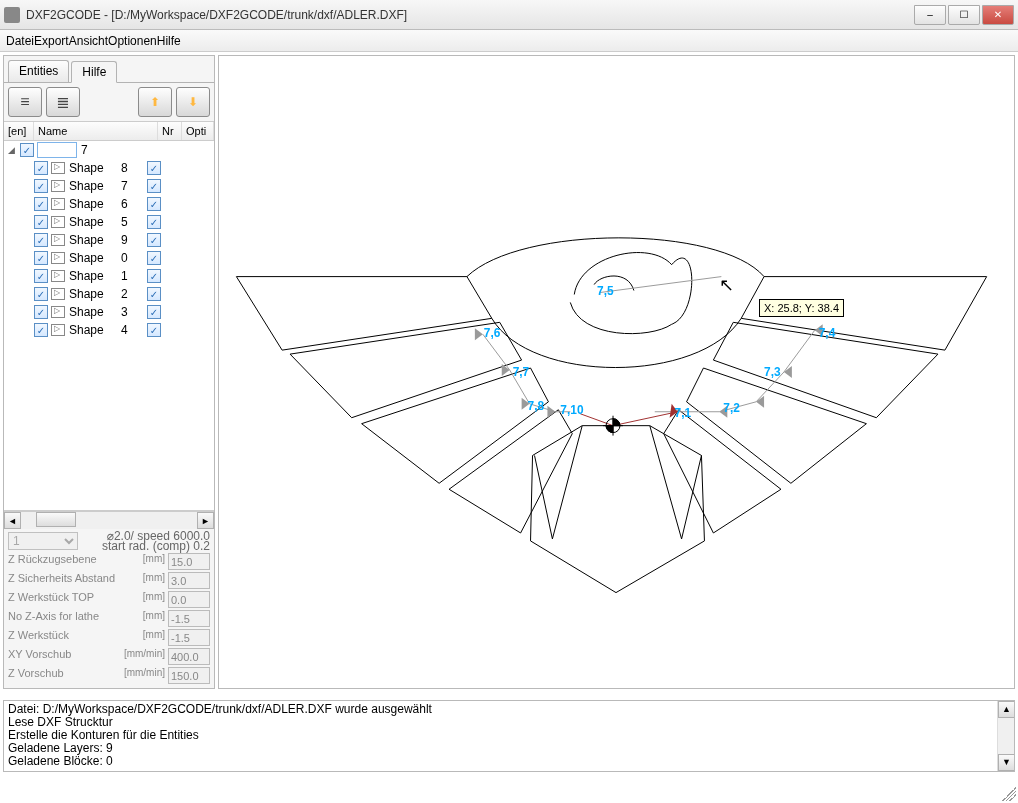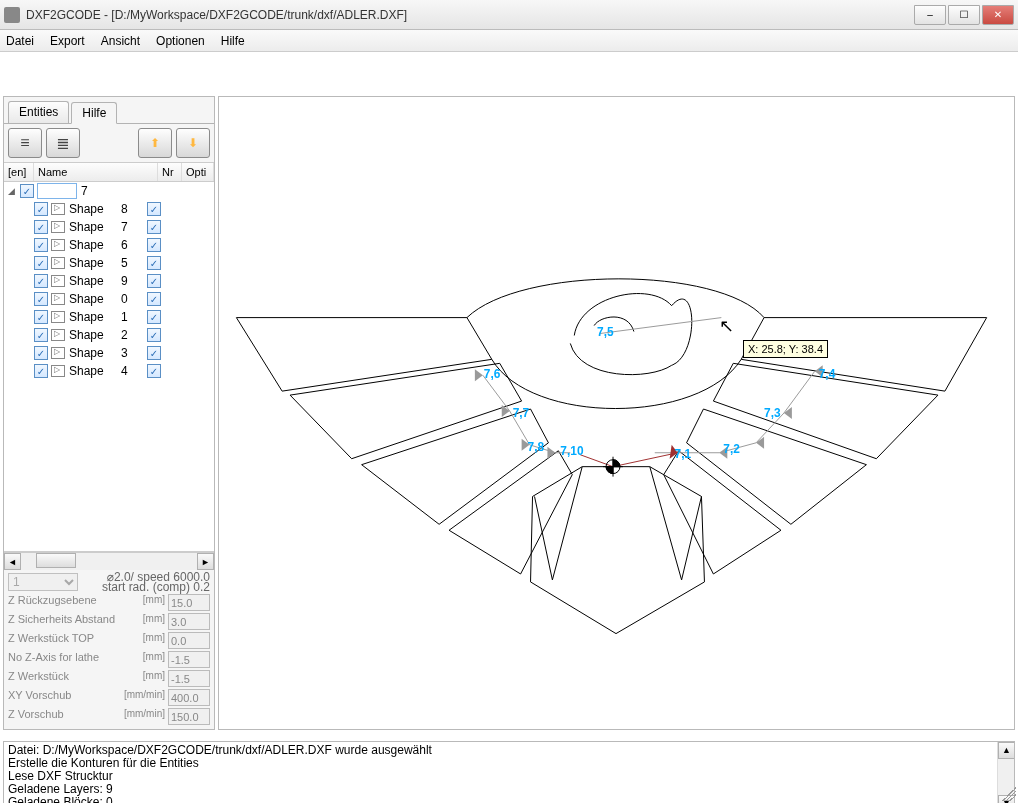--- a/index.html
+++ b/index.html
@@ -10,25 +10,25 @@
 .titlebar .icon-app { width:16px; height:16px; background:#888; margin-right:6px; border-radius:2px; }
 .titlebar .title { flex: 1; font-size: 12px; color:#333; }
 .winbtns { display:flex; }
 .winbtn { width:32px; height:20px; margin-left:2px; border:1px solid #aaa; border-radius:0 0 2px 2px; background: linear-gradient(#fdfdfd,#e3e3e3); display:flex; align-items:center; justify-content:center; font-size:10px; }
 .winbtn.close { background: linear-gradient(#e57e78,#c94a41); color:#fff; }
 .winbtn.close:before { content:"✕"; }
 .winbtn.min:before { content:"–"; }
 .winbtn.max:before { content:"☐"; }
 
 
-.menubar { height:22px; background: linear-gradient(#fafafa,#ececec); border-bottom:1px solid #ccc; display:flex; align-items:center; padding:0 6px; gap:16px; }
+.menubar { height:22px; background: linear-gradient(#fafafa,#ececec); border-bottom:1px solid #ccc; display:flex; align-items:center; padding:0 6px; }
 .menubar span { color:#000; }
 
 
-.main { display:flex; height: 640px; margin-top: 41px; }
+.main { display:flex; height: 640px; }
 .left-panel { width:212px; min-width:212px; border:1px solid #b9b9b9; margin:3px; background:#f5f5f5; display:flex; flex-direction:column; }
 .canvas-area { flex:1; margin:3px 3px 3px 0; border:1px solid #b9b9b9; background:#fff; position:relative; overflow:hidden; }
 
 
 .tabs { display:flex; padding:4px 4px 0 4px; border-bottom:1px solid #b3b3b3; background:#f5f5f5; }
 .tab { padding:3px 10px; border:1px solid #b3b3b3; border-bottom:none; background: linear-gradient(#fdfdfd,#e9e9e9); border-radius:3px 3px 0 0; margin-right:2px; }
 .tab.active { background:#f5f5f5; border-bottom:1px solid #f5f5f5; position:relative; top:1px; }
 
 
 .toolbtns { display:flex; padding:4px; gap:4px; }
@@ -321,29 +321,29 @@
       <text class="pathlabel" x="263" y="283">7,6</text>
       <text class="pathlabel" x="292" y="322">7,7</text>
       <text class="pathlabel" x="307" y="356">7,8</text>
       <text class="pathlabel" x="340" y="360">7,10</text>
       <text class="pathlabel" x="455" y="363">7,1</text>
       <text class="pathlabel" x="504" y="358">7,2</text>
       <text class="pathlabel" x="545" y="322">7,3</text>
       <text class="pathlabel" x="600" y="283">7,4</text>
     </svg>
     <div class="cursor-img" style="left:500px;top:218px;">↖</div>
-    <div class="tooltip-coord" style="left:524px;top:243px;">X: 25.8; Y: 38.4</div>
+    <div class="tooltip-coord" style="left:540px;top:243px;">X: 25.8; Y: 38.4</div>
   </div>
 </div>
 
 <div class="log">
   <div id="log-lines">
       <div>Datei: D:/MyWorkspace/DXF2GCODE/trunk/dxf/ADLER.DXF wurde ausgewählt</div>
+      <div>Lese DXF Strucktur</div>
       <div>Erstelle die Konturen für die Entities</div>
-      <div>Lese DXF Strucktur</div>
       <div>Geladene Layers: 9</div>
       <div>Geladene Blöcke: 0</div>
     </div>
   <div class="log-scroll">
     <div class="sc-btn up">▲</div>
     <div class="sc-btn dn">▼</div>
   </div>
 </div>
 
 <div class="resize-grip"></div>

